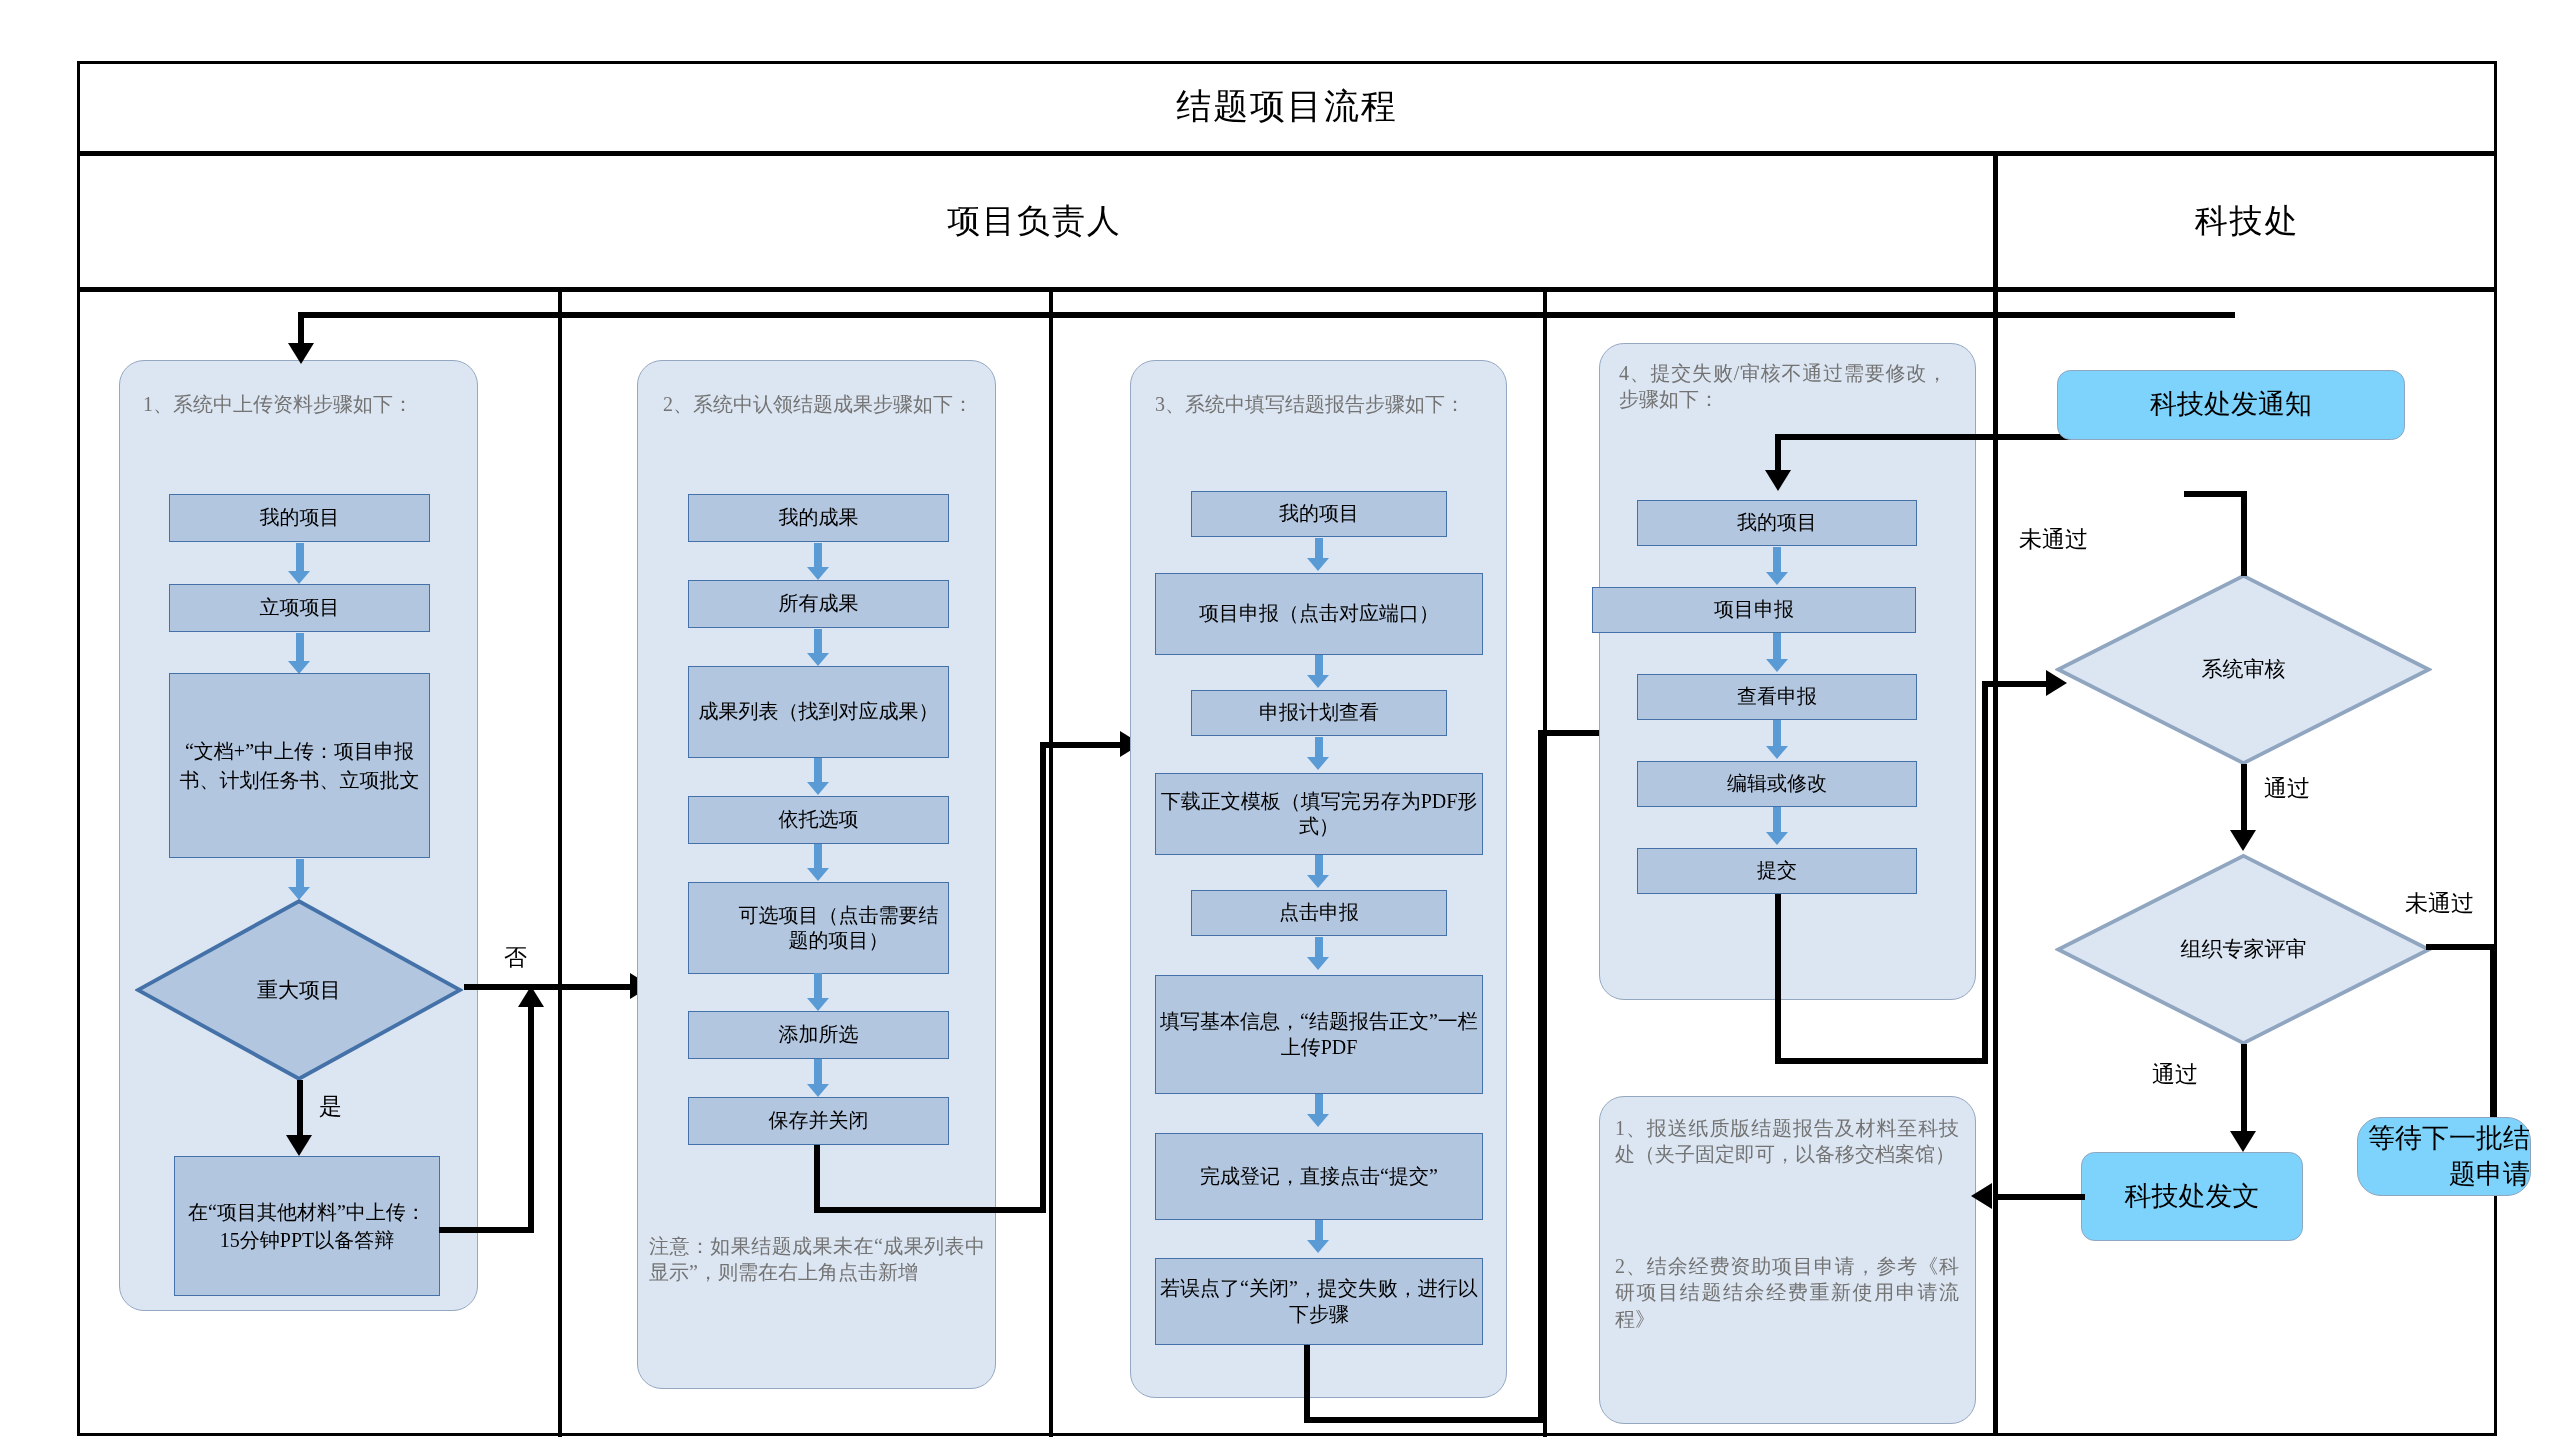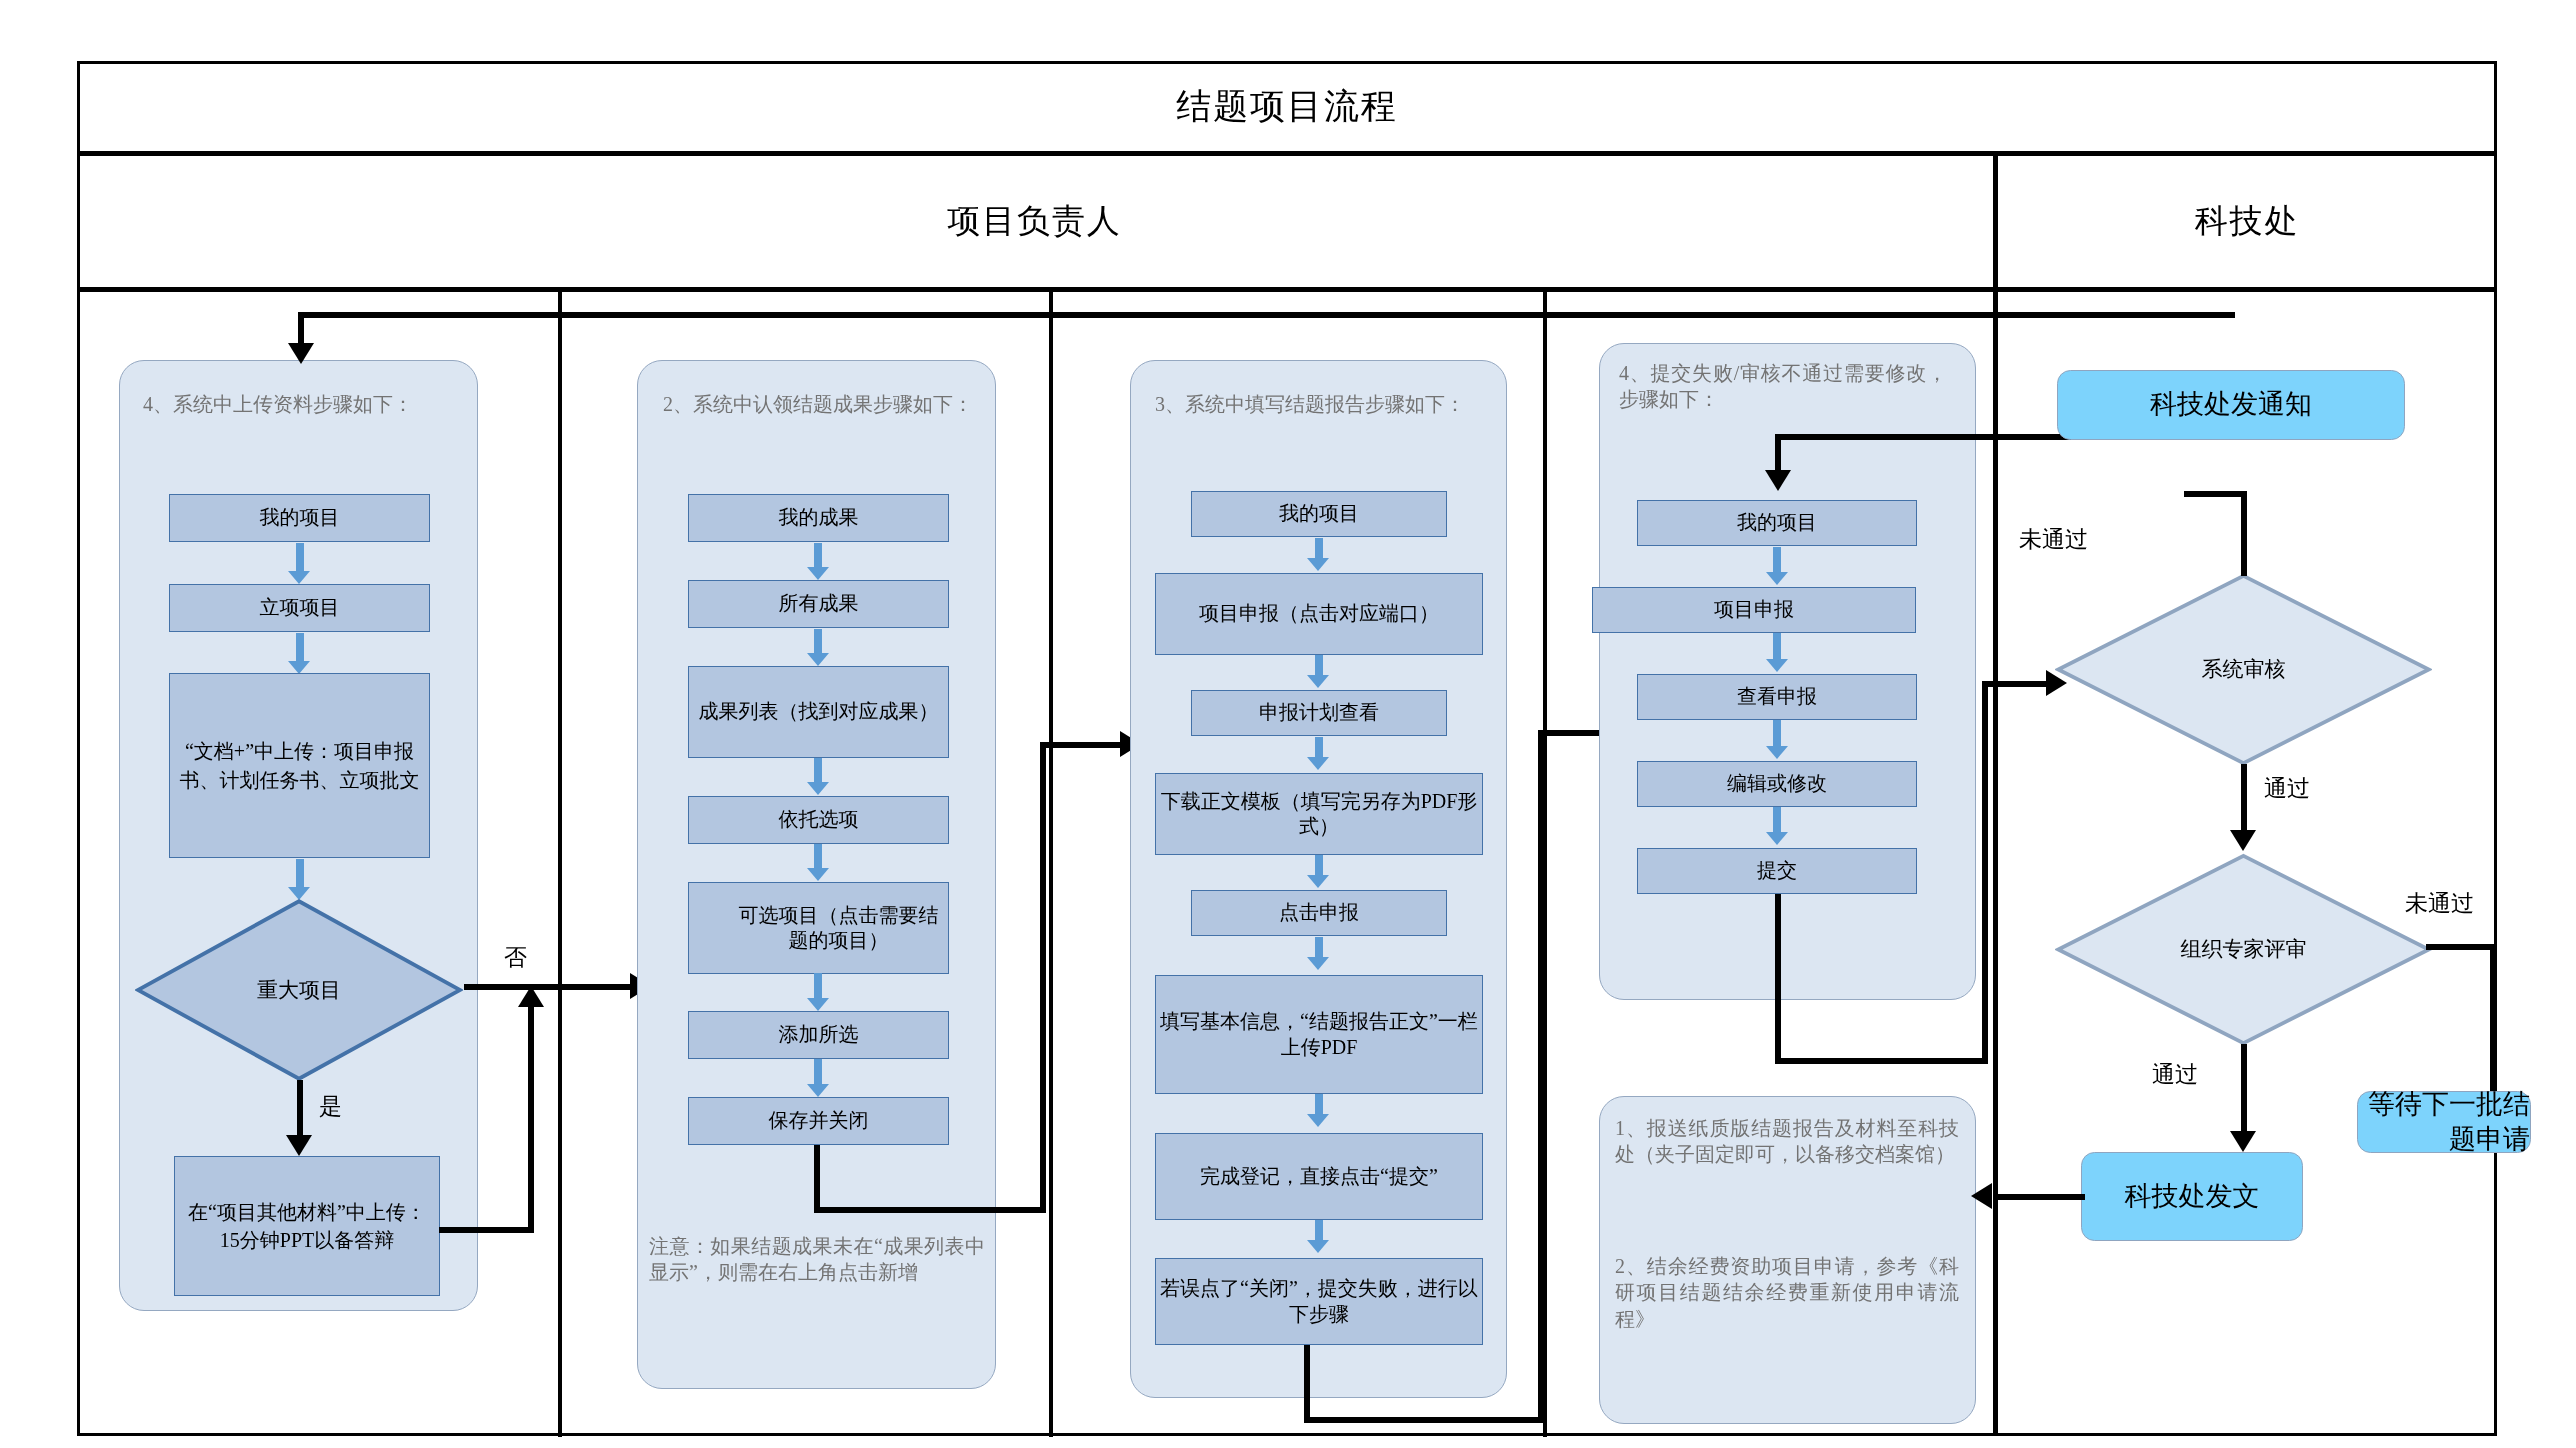--- a/index.html
+++ b/index.html
@@ -72,21 +72,21 @@
   <div class="vline" style="left:1993px;top:127px;width:4.8px;height:1285px;"></div>
 
   <div class="lane-title" style="left:1997px;top:132px;width:500px;height:130px;">科技处</div>
   <div class="lane-title" style="left:77px;top:132px;width:1915px;height:130px;">项目负责人</div>
 
   <div class="vline" style="left:558px;top:268px;width:3.9px;height:1145px;"></div>
   <div class="vline" style="left:1049px;top:268px;width:3.9px;height:1145px;"></div>
   <div class="vline" style="left:1543px;top:268px;width:3.9px;height:1145px;"></div>
 
   <div class="group" style="left:119px;top:336px;width:359px;height:951px;"></div>
-  <div class="group-note" style="left:143px;top:367px;width:319px;">4、系统中上传资料步骤如下：</div>
+  <div class="group-note" style="left:143px;top:367px;width:319px;">1、系统中上传资料步骤如下：</div>
 
   <div class="pbox" style="left:169px;top:470px;width:261px;height:48px;">我的项目</div>
   <div class="barrow" style="left:296px;top:519px;height:31px;"></div>
   <div class="bhead" style="left:288px;top:547px;"></div>
 
   <div class="pbox" style="left:169px;top:560px;width:261px;height:48px;">立项项目</div>
   <div class="barrow" style="left:296px;top:609px;height:31px;"></div>
   <div class="bhead" style="left:288px;top:637px;"></div>
 
   <div class="pbox" style="left:169px;top:649px;width:261px;height:185px;line-height:1.45;">“文档+”中上传：项目申报书、计划任务书、立项批文</div>
@@ -258,19 +258,19 @@
   <div class="kdown" style="left:2230px;top:1107px;"></div>
   <div class="elabel" style="left:2152px;top:1035px;">通过</div>
 
   <div class="tbox" style="left:2081px;top:1128px;width:222px;height:89px;">科技处发文</div>
 
   <div class="kh" style="left:2426px;top:920px;width:70px;"></div>
   <div class="kv" style="left:2490px;top:920px;height:189px;"></div>
   <div class="kdown" style="left:2479px;top:1104px;"></div>
   <div class="elabel" style="left:2405px;top:864px;">未通过</div>
 
-  <div class="tbox" style="left:2357px;top:1067px;width:174px;height:62px;">等待下一批结题申请</div>
+  <div class="tbox" style="left:2357px;top:1093px;width:174px;height:79px;border-radius:24px;">等待下一批结题申请</div>
 
   <div class="kh" style="left:1993px;top:1170px;width:92px;"></div>
   <div class="kleft" style="left:1971px;top:1159px;"></div>
 
 </div>
 
 
 </body></html>

